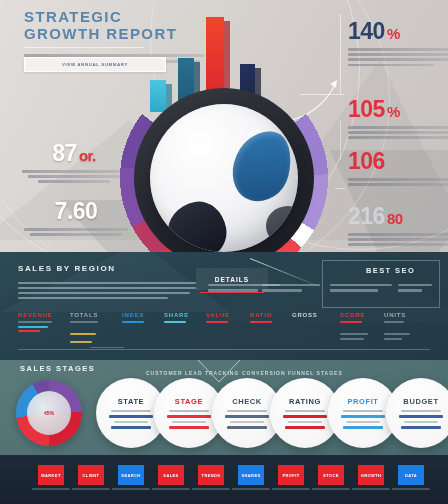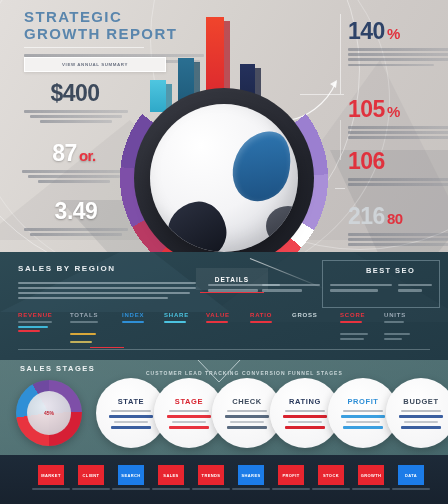--- a/index.html
+++ b/index.html
@@ -318,45 +318,35 @@
     <div class="h-body">
       <div></div>
       <div></div>
       <div></div>
     </div>
   </div>
   <div class="cta">
     <span>VIEW ANNUAL SUMMARY</span>
   </div>
 
-  <div class="stat c-left" id="stat-400">
-    <div class="val">
-      <span>$400</span><span class="pct"></span>
-    </div>
-    <div class="lines">
-      <div></div>
-      <div></div>
-      <div></div>
-    </div>
-  </div>
 
   <div class="stat c-left" id="stat-87">
     <div class="val">
       <span>87</span><span class="pct">or.</span>
     </div>
     <div class="lines">
       <div></div>
       <div></div>
       <div></div>
     </div>
   </div>
 
   <div class="stat c-left" id="stat-760">
     <div class="val">
-      <span>3.49</span>
+      <span>7.60</span>
     </div>
     <div class="lines">
       <div></div>
       <div></div>
     </div>
   </div>
 
   <div class="vrule"></div>
   <div class="vrule2"></div>
   <div class="hrule"></div>

